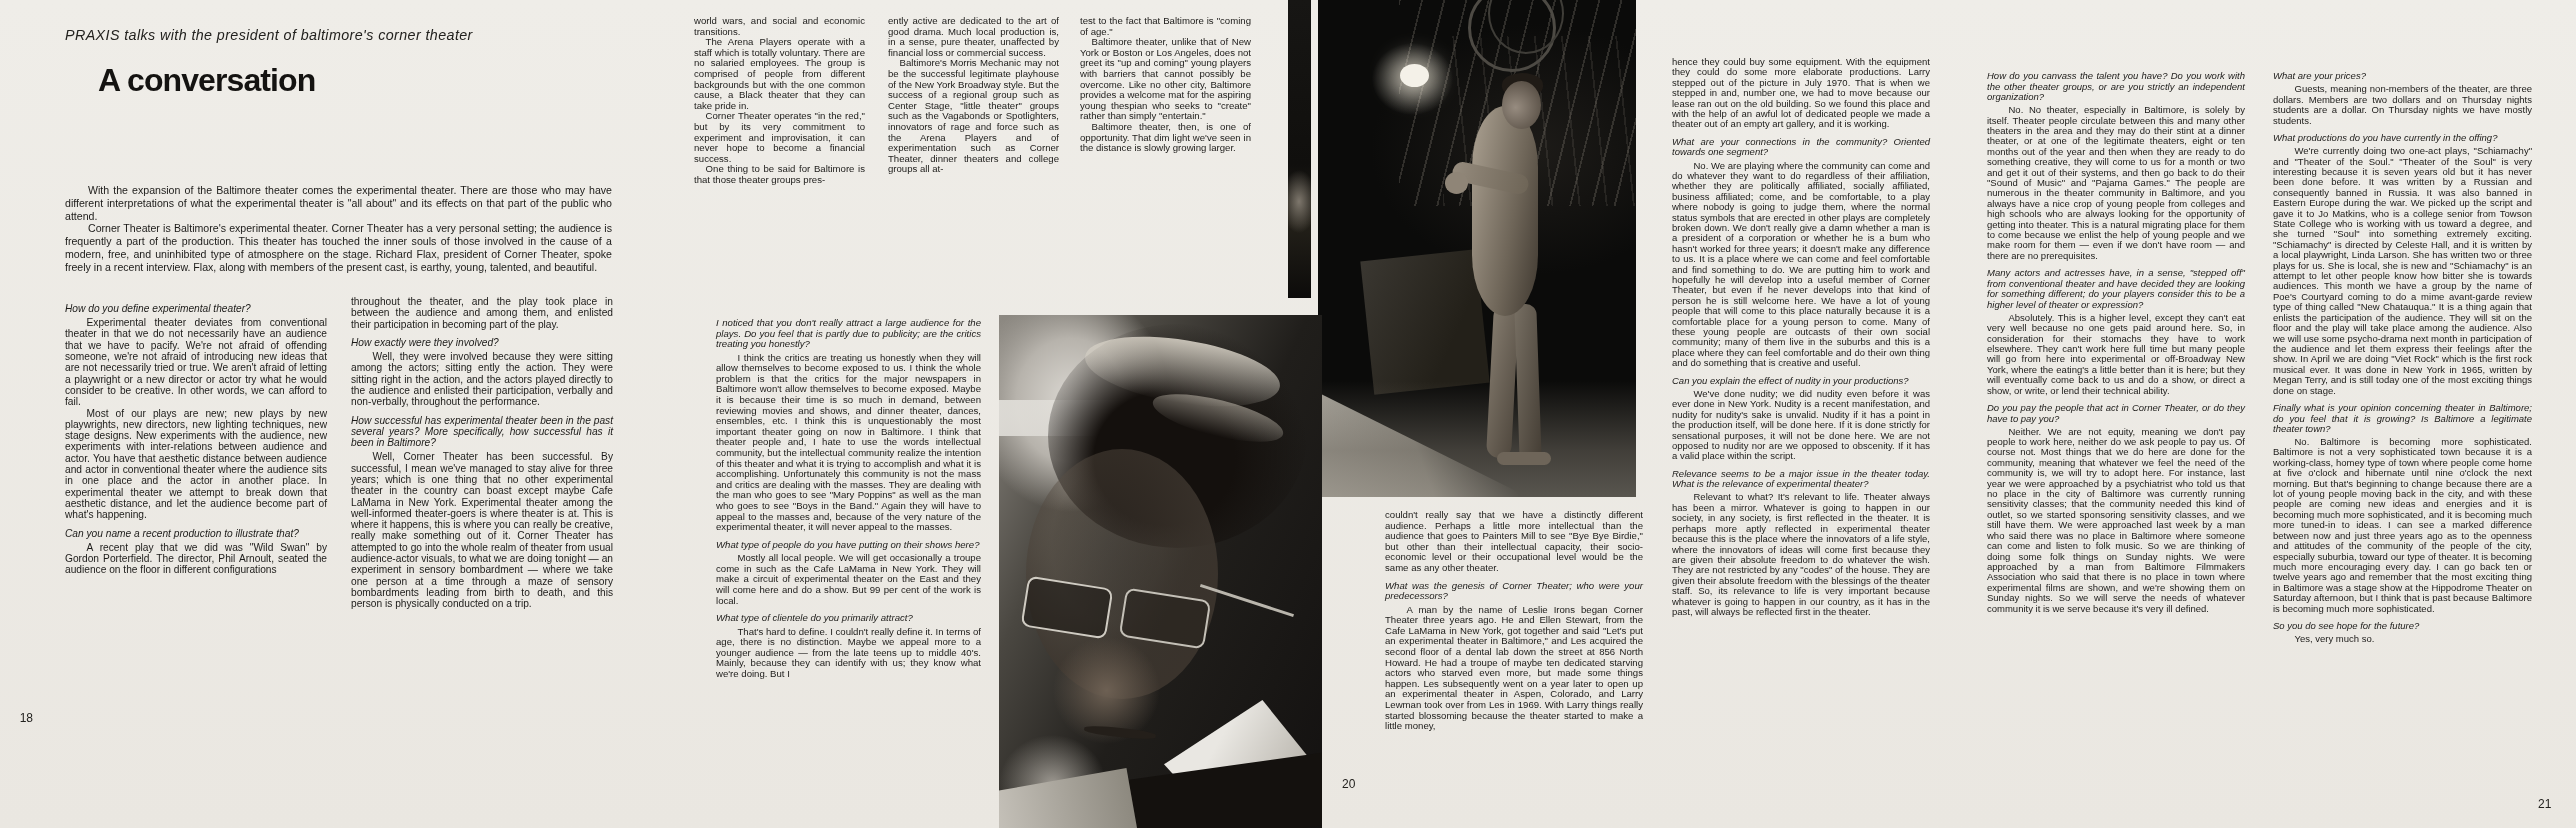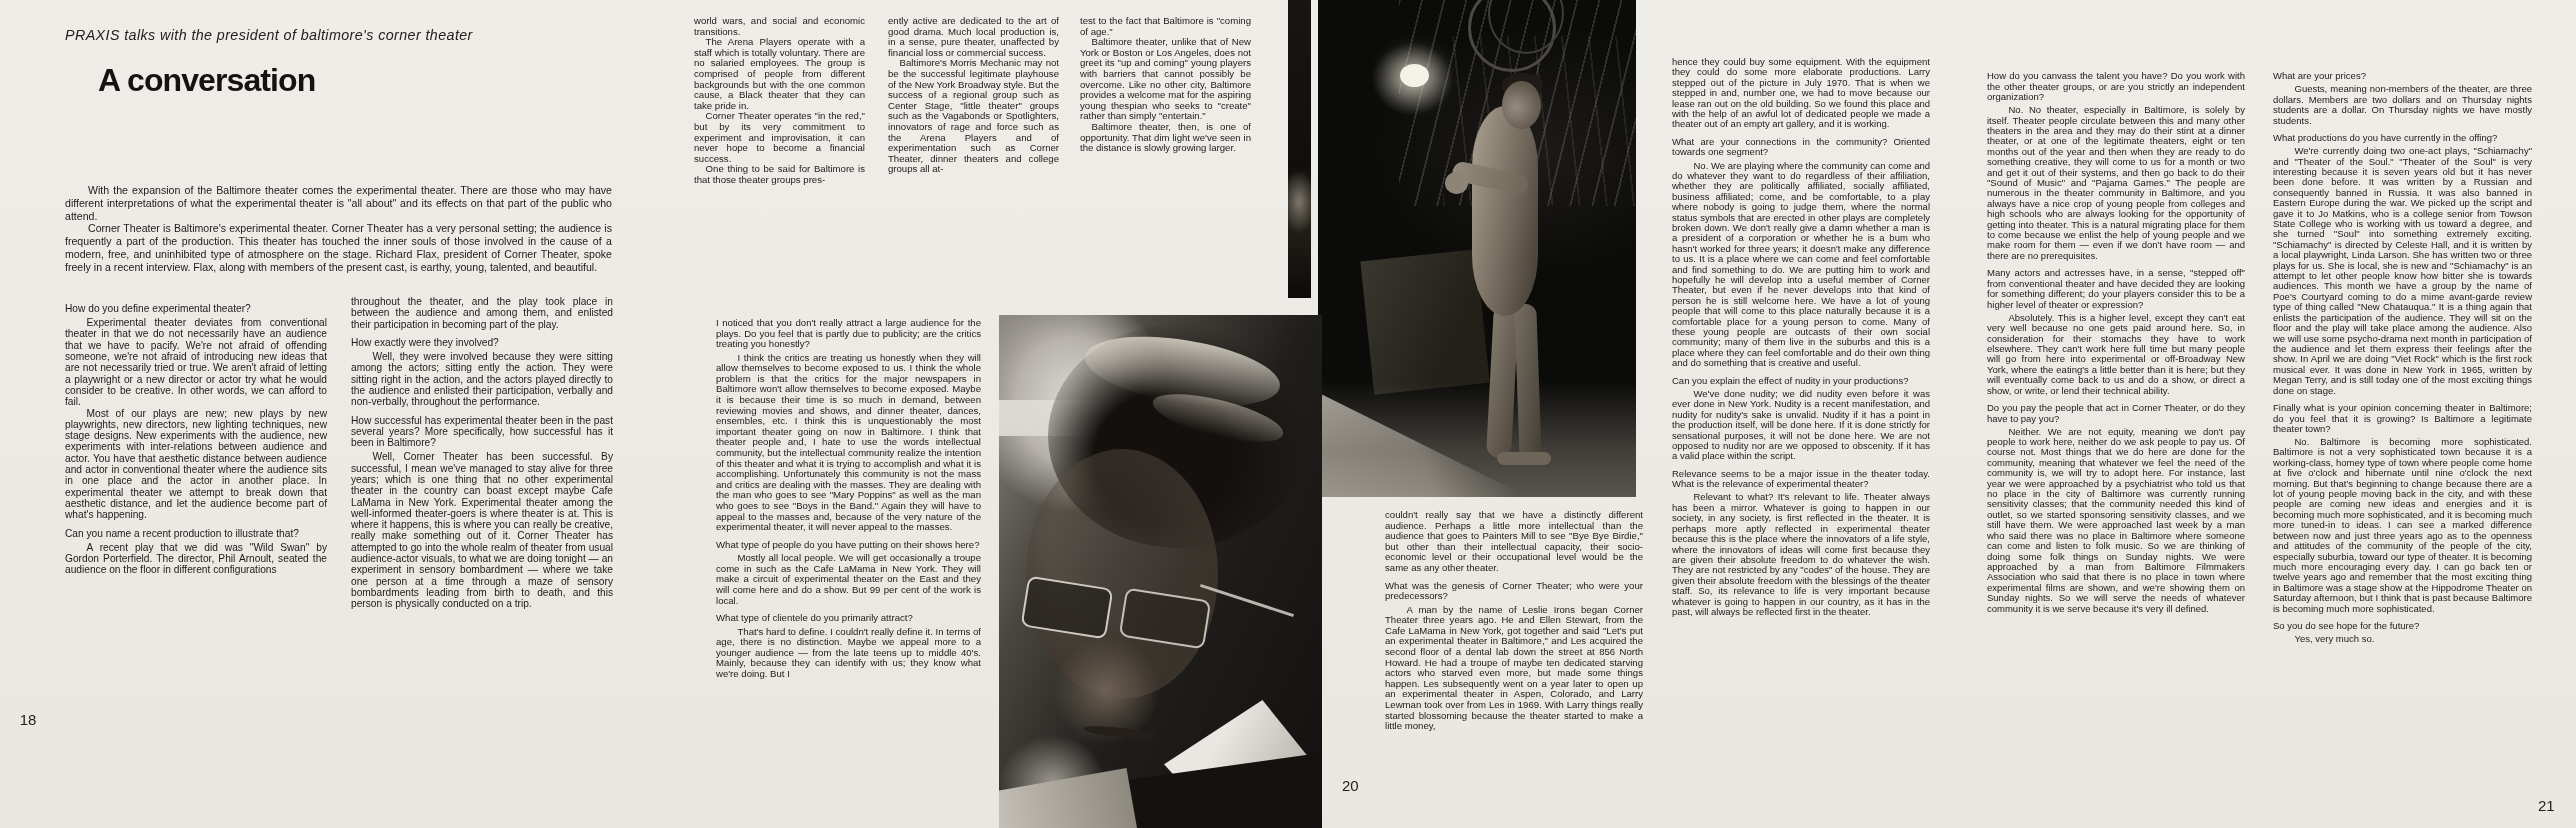--- a/index.html
+++ b/index.html
@@ -4,29 +4,29 @@
 <style>
   html,body{margin:0;padding:0;background:#555;}
   .page{position:relative;width:2576px;height:828px;background:linear-gradient(180deg,#efedE8,#eae7e1);
         font-family:"Liberation Sans","DejaVu Sans",sans-serif;color:#1c1b19;overflow:hidden;}
   .kicker{position:absolute;left:65px;top:27px;font-size:14.3px;font-style:italic;letter-spacing:0.4px;color:#23221f;}
   .title{position:absolute;left:63px;top:48px;font-size:32px;line-height:64px;font-weight:bold;letter-spacing:-0.9px;color:#141311;margin-left:35px;}
   .intro{position:absolute;left:65px;top:184px;width:547px;font-size:10.6px;line-height:12.8px;}
   .intro p{margin:0;text-align:justify;text-indent:23px;}
   .textcol{position:absolute;}
   .textcol p{margin:0;text-align:justify;}
-  .textcol p.q{margin:7.2px 0 2.7px 0;text-align:justify;}
+  .textcol p.q{font-style:italic;margin:7.2px 0 2.7px 0;text-align:justify;}
   .textcol p.a{text-indent:21.5px;}
   .textcol p.p{text-indent:11.6px;}
   .textcol p.cont{text-indent:0;}
   .lc{width:262px;font-size:10.2px;line-height:11.3px;}
   .nc{width:171px;font-size:9.6px;line-height:10.6px;}
   .wc{font-size:9.6px;line-height:10.6px;}
   .rc{font-size:9.5px;line-height:10.4px;}
-  .pagenum{position:absolute;font-size:15px;color:#23221f;}
+  .pagenum{position:absolute;font-size:12px;color:#23221f;}
   
   .photo{position:absolute;overflow:hidden;}
   .photo *{position:absolute;}
   #photo-strip{left:1288px;top:0;width:23px;height:298px;background:linear-gradient(180deg,#171614 0%,#100f0d 55%,#232019 75%,#0c0b0a 100%);}
   #photo-strip .spot{left:-7.2px;top:170px;width:36px;height:63px;background:radial-gradient(closest-side,rgba(150,142,130,.8),rgba(150,142,130,0));}
   #photo-performer{left:1318px;top:0;width:318px;height:497px;background:radial-gradient(ellipse 233px 179px at 68% 30%,#1d1b18 0%,#0b0b0a 70%);}
   #photo-performer .glow{left:54px;top:43px;width:81px;height:72px;background:radial-gradient(closest-side,rgba(245,240,225,.55),rgba(245,240,225,0));}
   #photo-performer .lamp{left:82px;top:64px;width:29px;height:23px;background:#f4f1e8;border-radius:50%;box-shadow:0 0 23px 9px rgba(240,233,214,.45);}
   #photo-performer .coil{left:150px;top:-16px;width:82px;height:82px;border:3.6px solid #4d4a44;border-radius:50%;}
   #photo-performer .coil2{left:170px;top:-27px;width:72px;height:77px;border:2.7px solid #3f3d38;border-radius:50%;}

